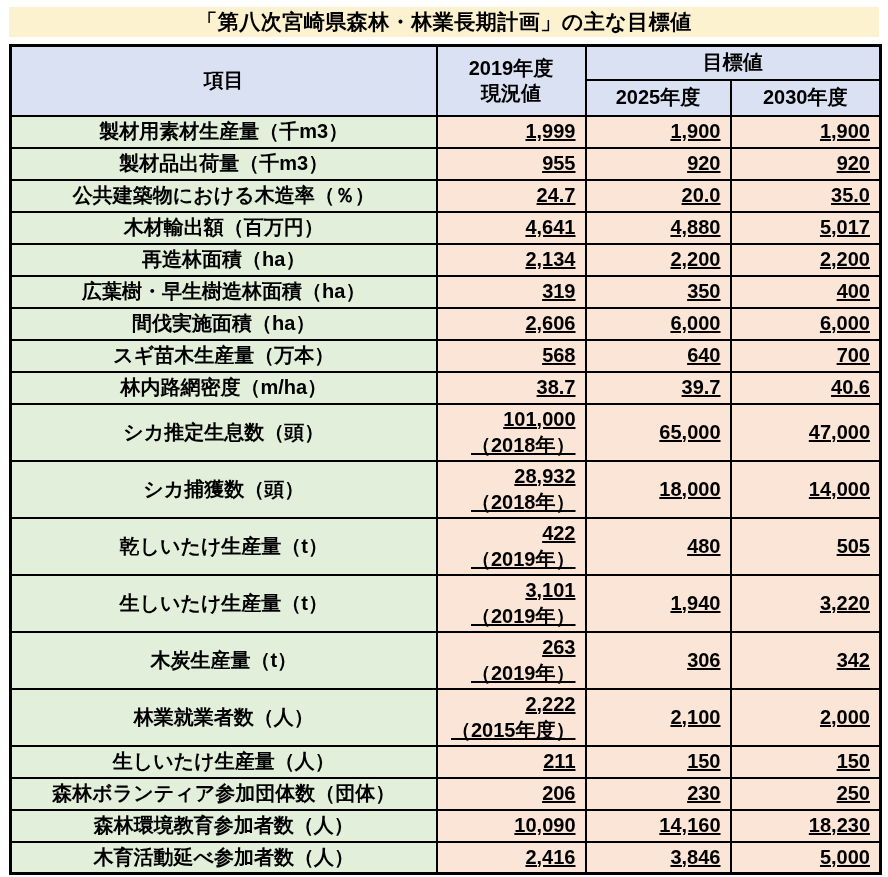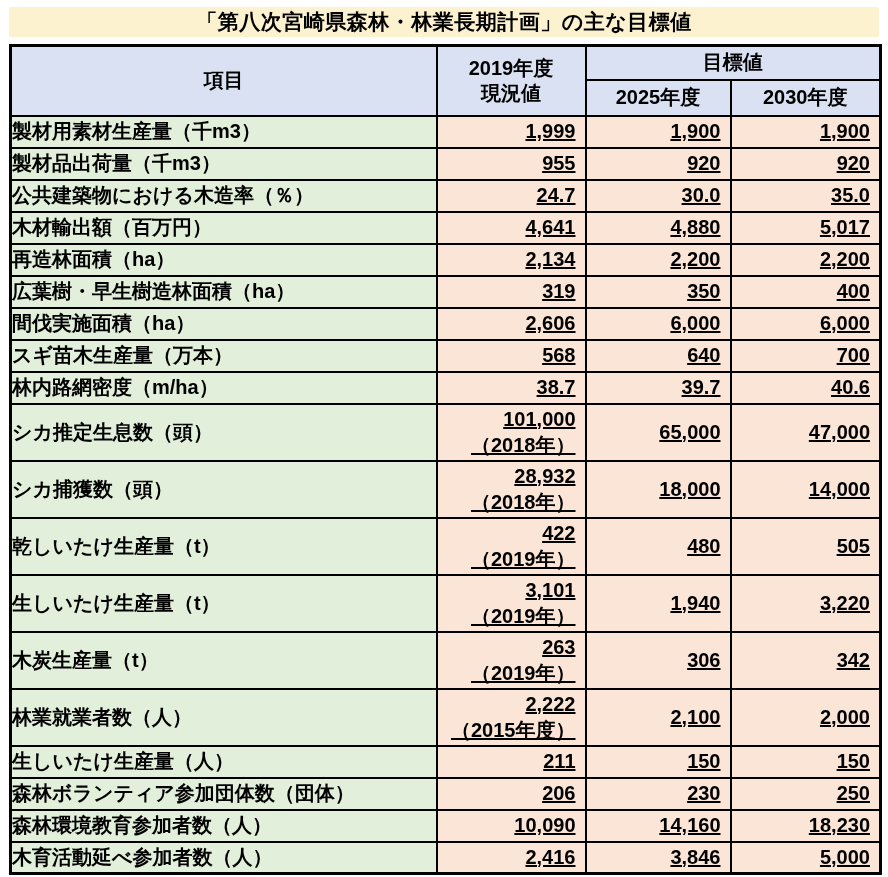--- a/index.html
+++ b/index.html
@@ -40,21 +40,21 @@
   thead th {
     background: var(--header_bg, #D9E1F2);
     text-align: center;
     line-height: 1.25;
   }
   tr.h1 { height: 34px; margin-top: 48px; }
   tr.h2 { height: 36px; }
 
   td.item {
     background: var(--item_bg, #E2EFDA);
-    text-align: left;
+    text-align: center;
   }
   td.val {
     background: var(--value_bg, #FBE5D6);
     text-align: right;
     padding-right: 9px;
     text-decoration: underline;
   }
   td.val .cv { line-height: 1.32; text-align: right; }
 
   tr.single { height: 32px; }
@@ -98,21 +98,21 @@
       </tr>
       <tr class="single">
         <td class="item">製材品出荷量（千m3）</td>
         <td class="val">955</td>
         <td class="val">920</td>
         <td class="val">920</td>
       </tr>
       <tr class="single">
         <td class="item">公共建築物における木造率（％）</td>
         <td class="val">24.7</td>
-        <td class="val">30.0</td>
+        <td class="val">20.0</td>
         <td class="val">35.0</td>
       </tr>
       <tr class="single">
         <td class="item">木材輸出額（百万円）</td>
         <td class="val">4,641</td>
         <td class="val">4,880</td>
         <td class="val">5,017</td>
       </tr>
       <tr class="single">
         <td class="item">再造林面積（ha）</td>

